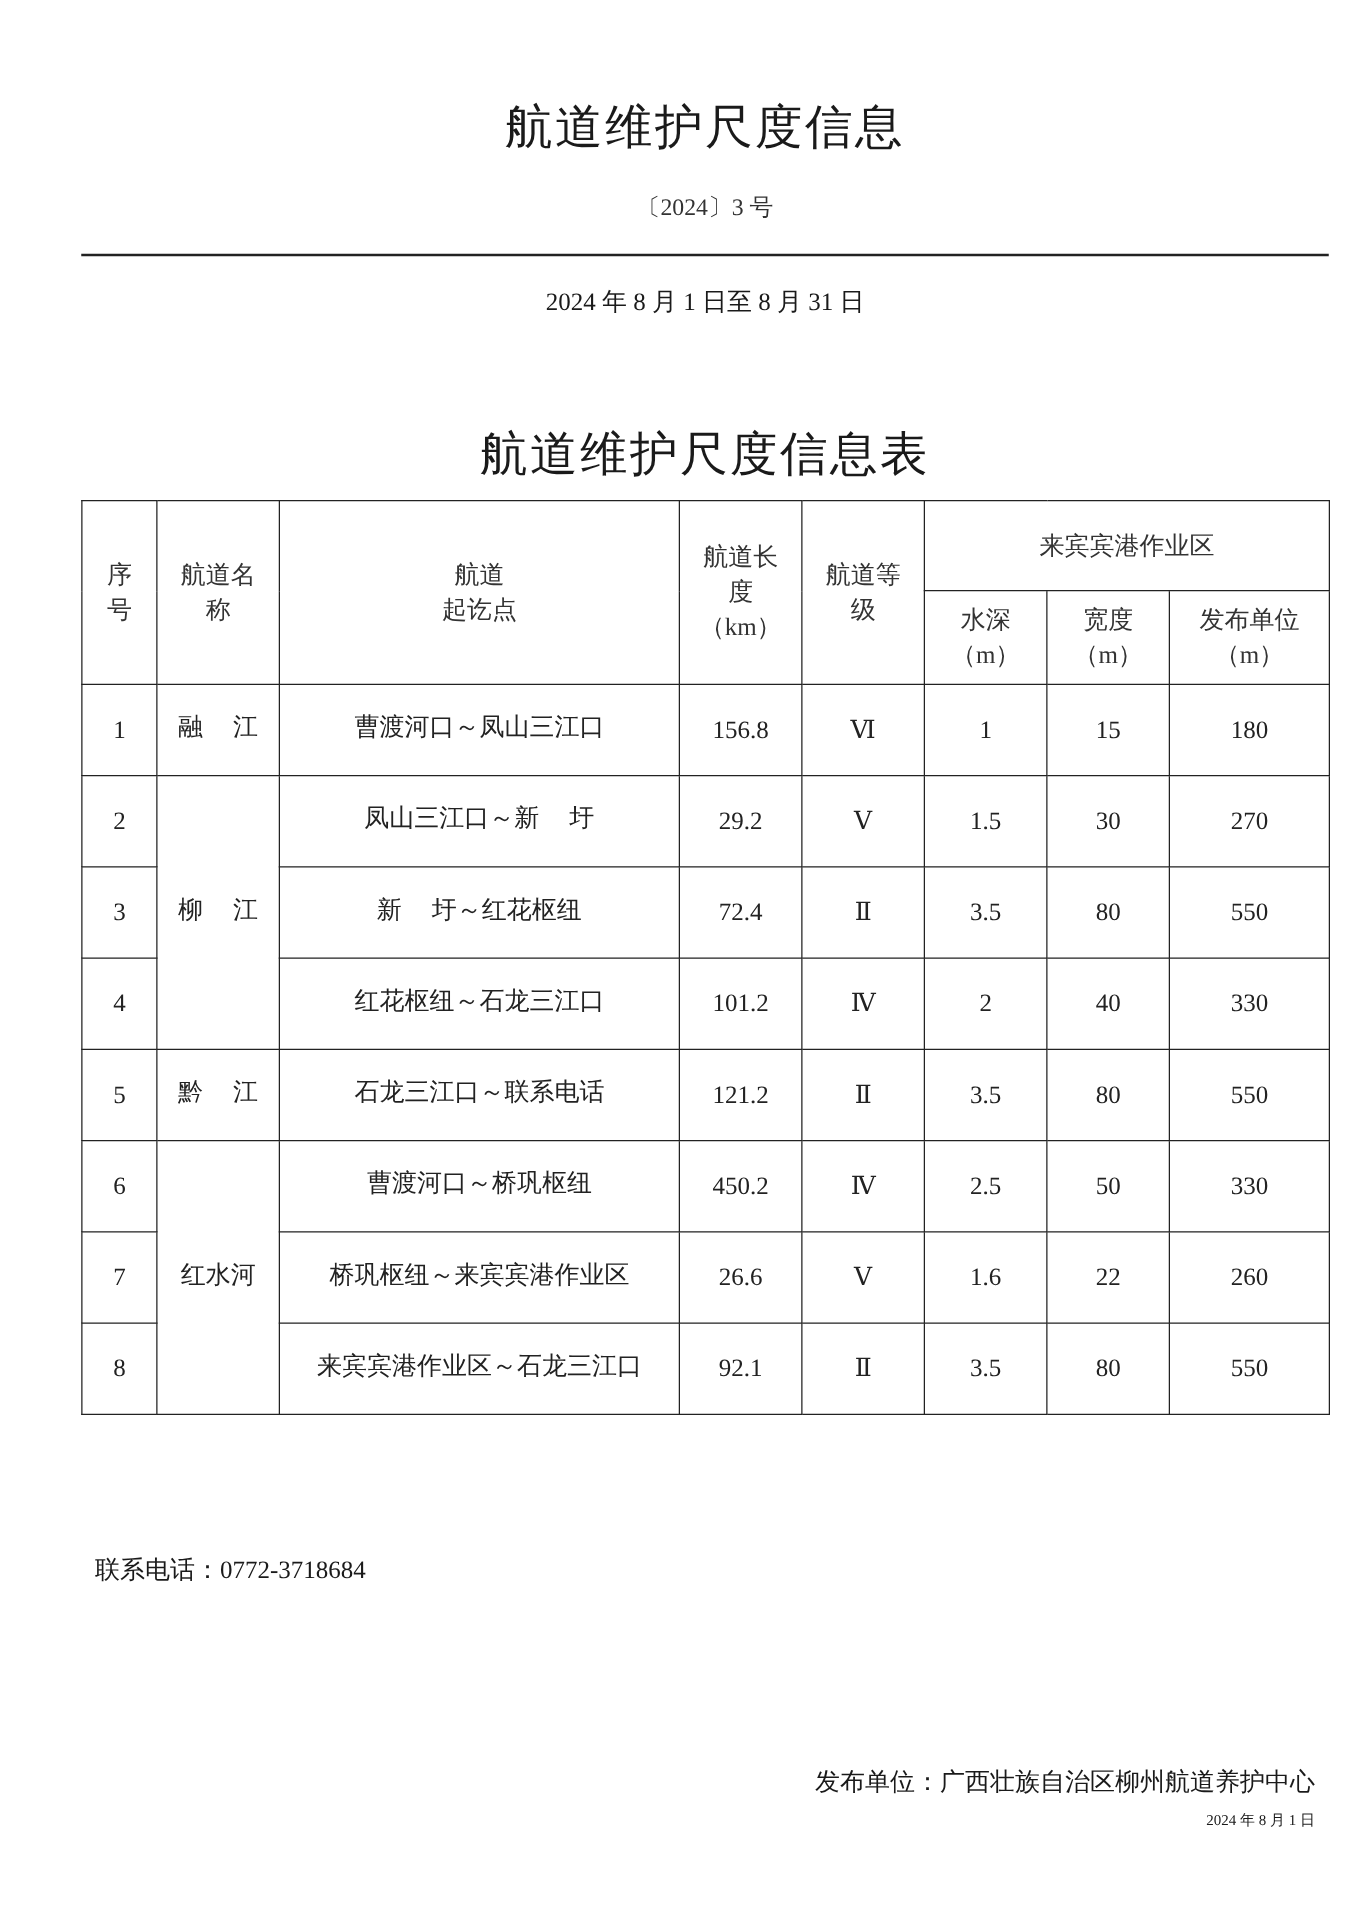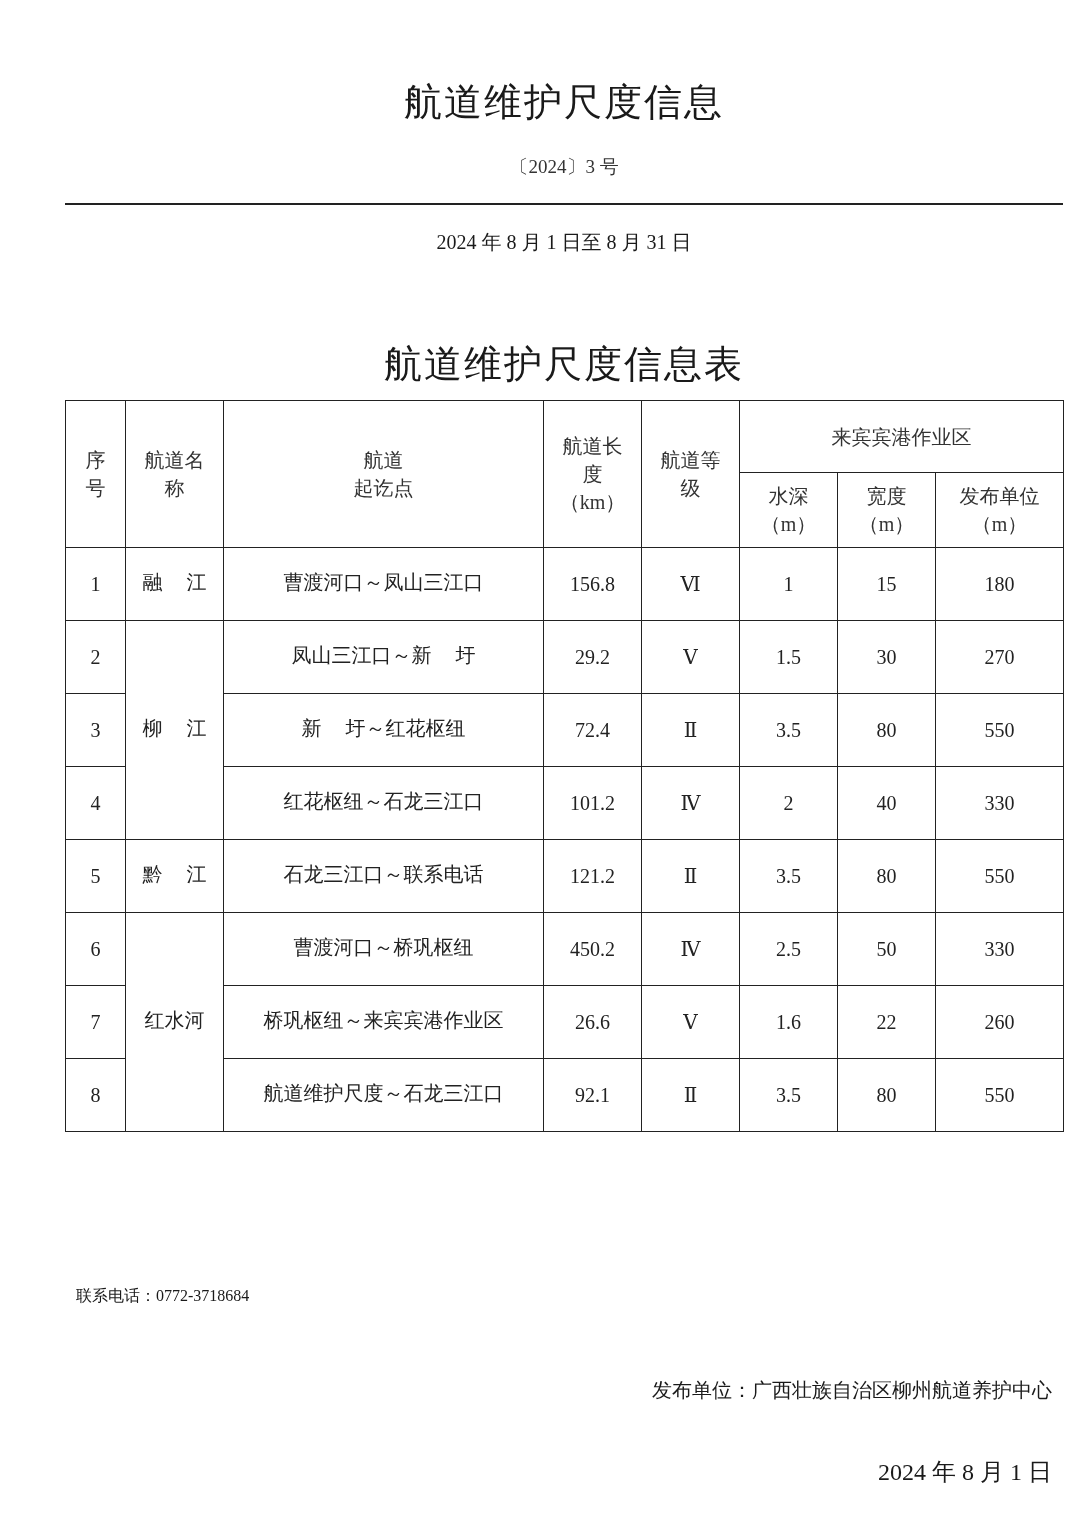--- a/index.html
+++ b/index.html
@@ -31,27 +31,27 @@
     position: absolute; left: 65px; top: 400px; border-collapse: collapse;
     table-layout: fixed; width: 998px;
   }
   table.grid td {
     border: 1.5px solid #222; text-align: center; vertical-align: middle;
     font-size: 20px; line-height: 28px; padding: 0; color: #222;
   }
   table.grid .hdr { font-size: 20px; line-height: 28px; color: #333; }
   table.grid .row td { height: 72px; }
   .footer-phone {
-    left: 76px; top: 1242px; font-size: 16px; line-height: 28px; margin-top: 40px;
+    left: 76px; top: 1242px; font-size: 20px; line-height: 28px;
   }
   .footer-publisher {
-    right: 28px; top: 1376px; font-size: 20px; line-height: 28px;
+    right: 28px; top: 1412px; font-size: 20px; line-height: 28px;
   }
   .footer-date {
-    right: 28px; top: 1442px; font-size: 24px; line-height: 28px; margin-top: 16px;
+    right: 28px; top: 1442px; font-size: 12px; line-height: 28px;
   }
   .ws { white-space: pre; font-family: Liberation Mono, monospace; }
 </style>
 </head>
 <body>
 
 <div class="abs doc-title">航道维护尺度信息</div>
 <div class="abs doc-number">〔2024〕3 号</div>
 <div class="abs rule"></div>
 <div class="abs period">2024 年 8 月 1 日至 8 月 31 日</div>
@@ -170,21 +170,21 @@
     <td>7</td>
     <td class="ws">桥巩枢纽～来宾宾港作业区</td>
     <td>26.6</td>
     <td>Ⅴ</td>
     <td>1.6</td>
     <td>22</td>
     <td>260</td>
   </tr>
   <tr class="row">
     <td>8</td>
-    <td class="ws">航道维护尺度～石龙三江口</td>
+    <td class="ws">来宾宾港作业区～石龙三江口</td>
     <td>92.1</td>
     <td>Ⅱ</td>
     <td>3.5</td>
     <td>80</td>
     <td>550</td>
   </tr>
 </tbody>
   </table>
 
 <div class="abs footer-phone">联系电话：0772-3718684</div>

